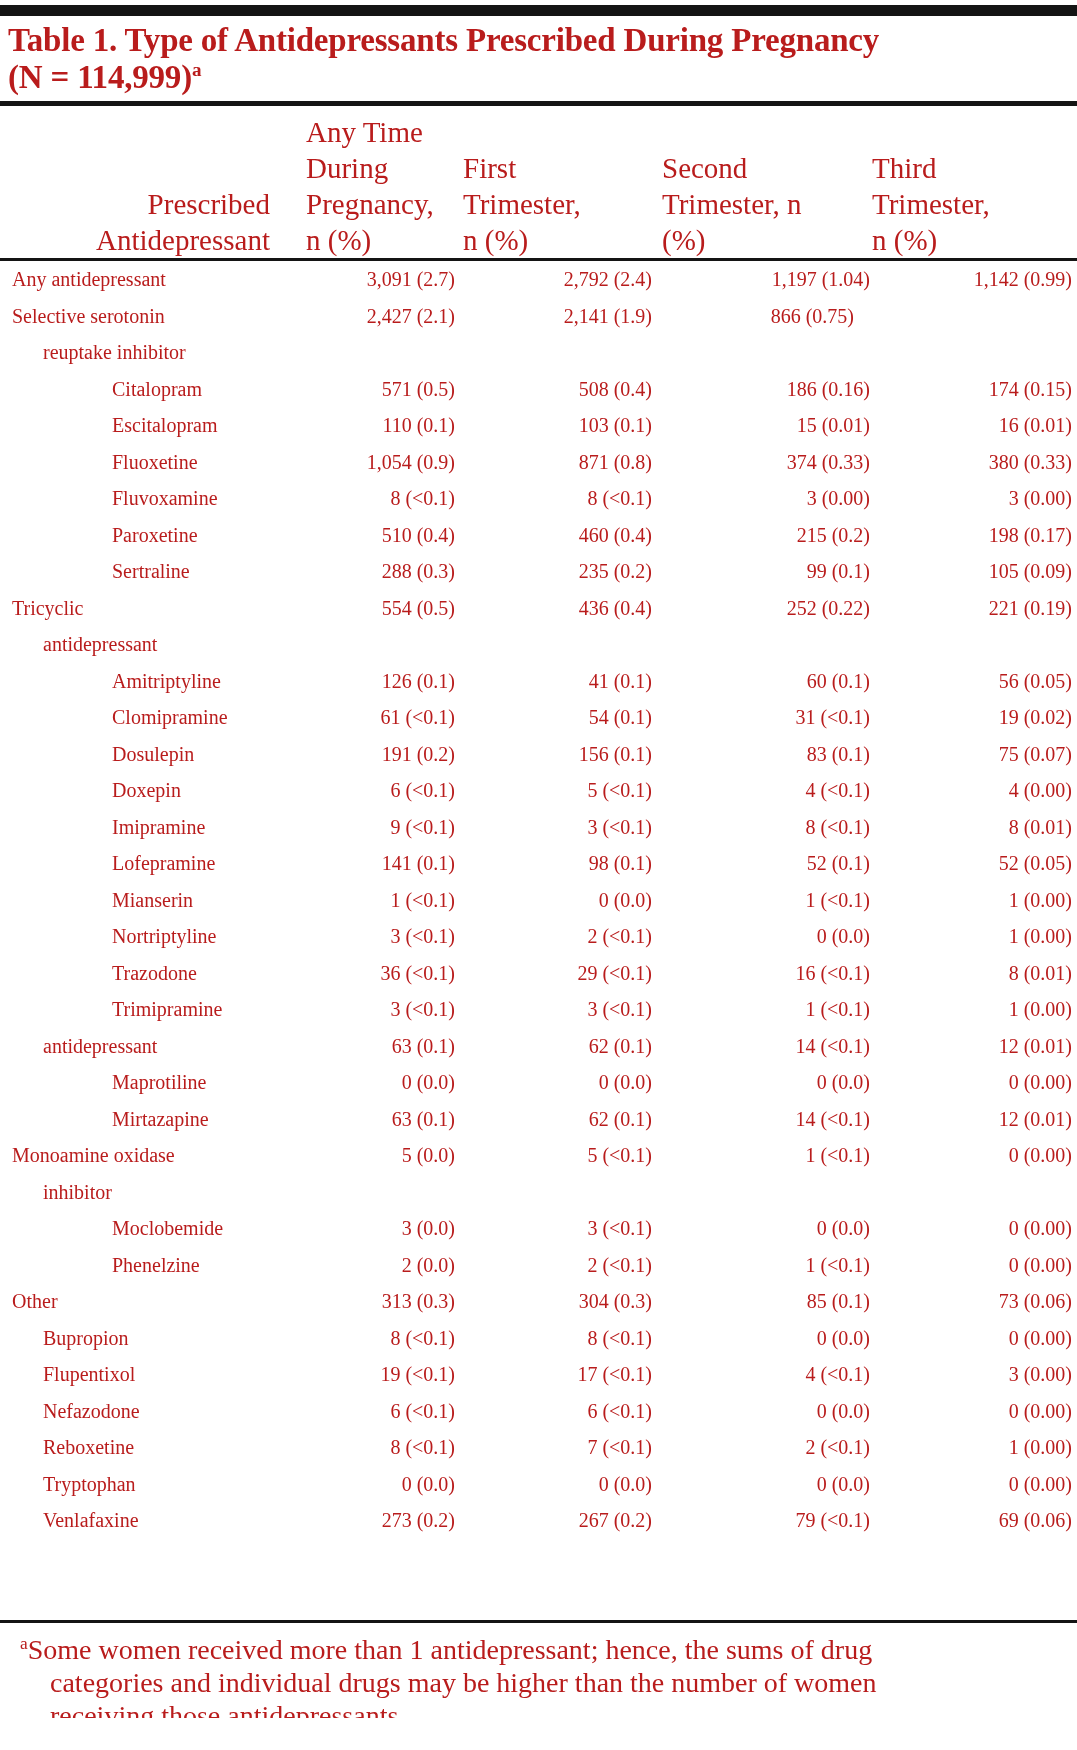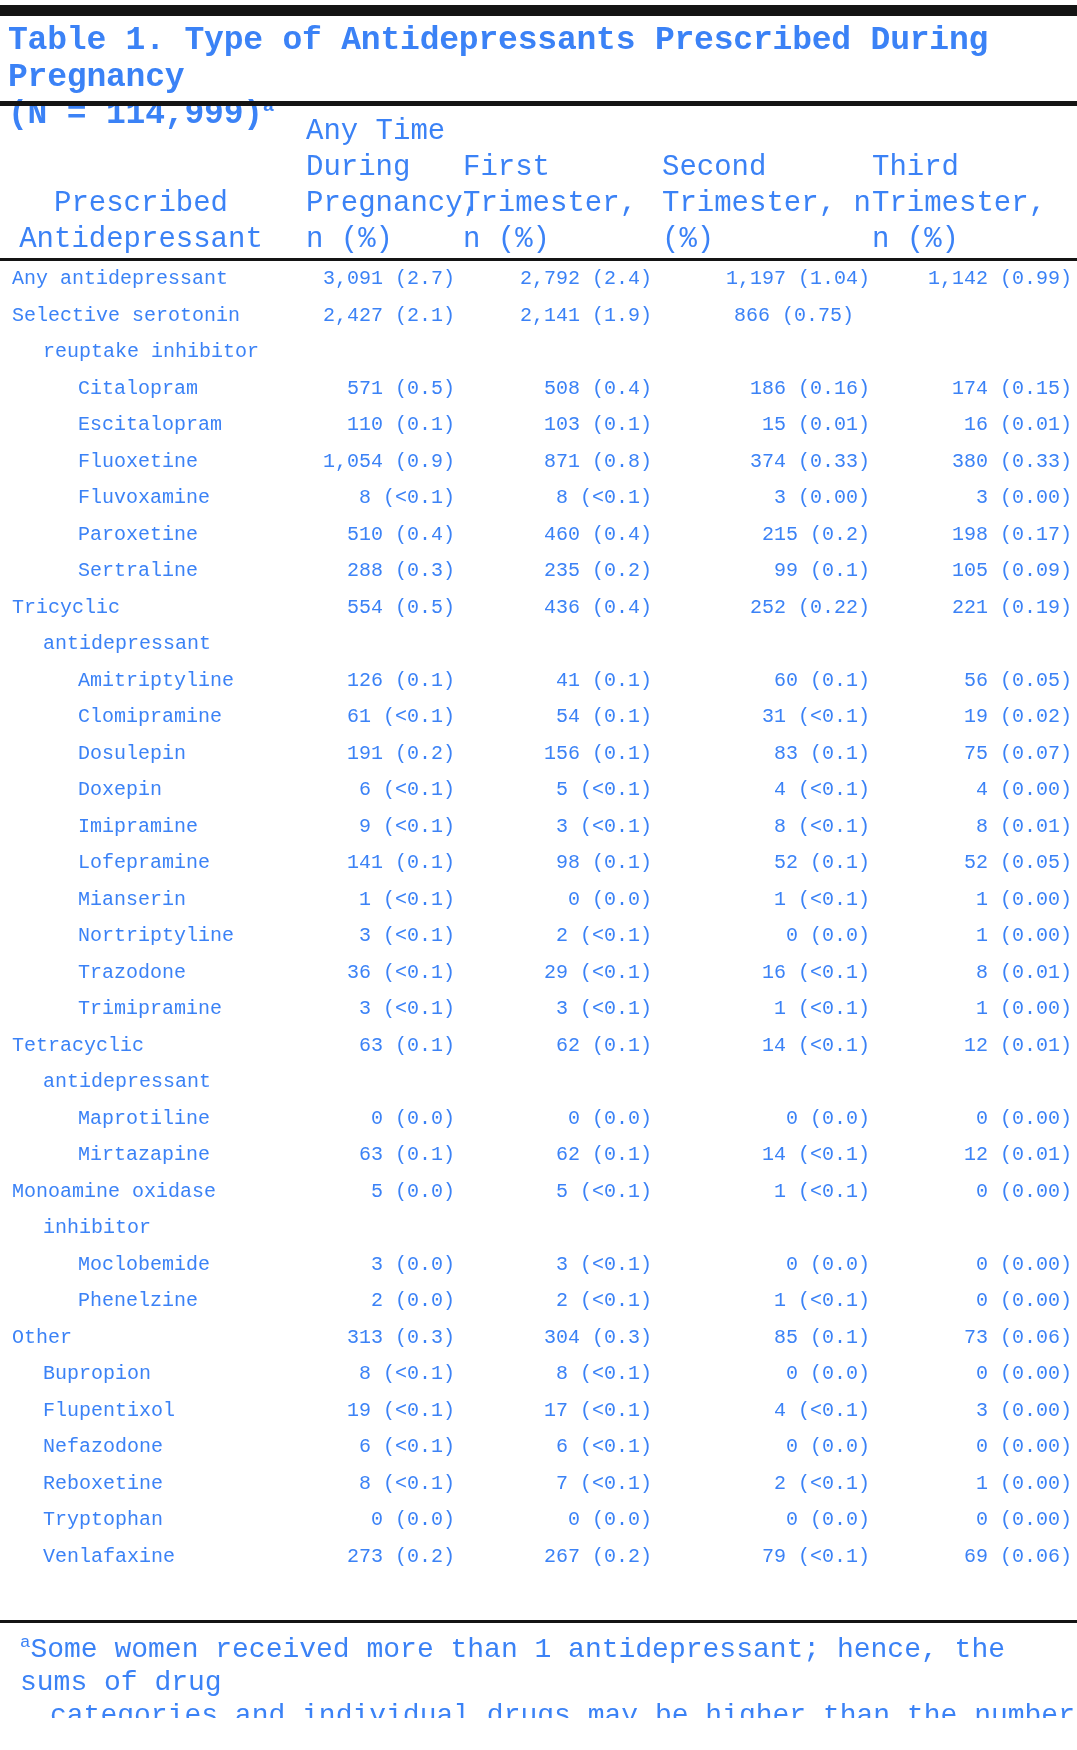--- a/index.html
+++ b/index.html
@@ -1,51 +1,51 @@
 <!DOCTYPE html>
 <html><head>
 <meta charset="utf-8">
 <style>
   html,body { margin:0; padding:0; background:#ffffff; }
   .page {
     position:relative; width:1077px; height:1718px; background:#ffffff;
-    font-family:Liberation Mono, monospace;
-    color:#3b82f6; overflow:hidden;
+    font-family:Liberation Serif, serif;
+    color:#b91c1c; overflow:hidden;
   }
   .topbar { position:absolute; left:0; top:5px; width:1077px; height:11px; background:#141414; }
   .title {
     position:absolute; left:8px; top:22px; width:1060px;
     font-size:33px; font-weight:bold; line-height:37px; letter-spacing:-0.2px;
   }
   .title sup { font-size:0.58em; vertical-align:super; line-height:0; }
   .rule { position:absolute; left:0; width:1077px; background:#141414; }
   .rule-title  { top:101px;  height:5px; }
   .rule-header { top:258px;  height:3px; }
   .rule-body   { top:1620px; height:3px; }
   .rule-bottom { top:1737px; height:3px; }
   .thead {
     position:absolute; left:0; top:108px; width:1077px; height:150px;
     display:flex; align-items:flex-end;
     font-size:29px; line-height:36px;
   }
   .hcol { box-sizing:border-box; }
-  .hcol.drug    { width:270px; text-align:center; padding-left:12px; }
+  .hcol.drug    { width:270px; text-align:right; padding-left:12px; }
   .hcol.anytime { width:185px; transform:translateX(36px); }
   .hcol.first   { width:197px; transform:translateX(8px); }
   .hcol.second  { width:218px; transform:translateX(10px); }
   .hcol.third   { width:202px; transform:translateX(2px); }
   .tbody {
     position:absolute; left:0; top:257px; width:1077px; padding-top:4px;
     font-size:20px; line-height:36.5px;
   }
   .trow { display:flex; align-items:flex-start; }
   .lab  { width:270px; box-sizing:border-box; }
   .ind0 { padding-left:12px; }
   .ind1 { padding-left:43px; }
-  .ind2 { padding-left:78px; }
+  .ind2 { padding-left:112px; }
   .val  { text-align:right; box-sizing:border-box; }
   .c2 { width:185px; }
   .c3 { width:197px; }
   .c4 { width:218px; }
   .c5 { width:202px; }
   .footnote {
     position:absolute; left:0; top:1633px; width:1062px; padding-left:20px;
     font-size:28px; line-height:33px;
   }
   .footnote sup { font-size:0.62em; vertical-align:super; line-height:0; }
@@ -262,21 +262,20 @@
         <div class="lab">
           <div class="ind2">Trimipramine</div>
         </div>
         <div class="val c2">3 (&lt;0.1)</div>
         <div class="val c3">3 (&lt;0.1)</div>
         <div class="val c4">1 (&lt;0.1)</div>
         <div class="val c5">1 (0.00)</div>
       </div>
       <div class="trow">
         <div class="lab">
-          <div class="ind0">Tetracyclic</div>
           <div class="ind1">antidepressant</div>
         </div>
         <div class="val c2">63 (0.1)</div>
         <div class="val c3">62 (0.1)</div>
         <div class="val c4">14 (&lt;0.1)</div>
         <div class="val c5">12 (0.01)</div>
       </div>
       <div class="trow">
         <div class="lab">
           <div class="ind2">Maprotiline</div>

